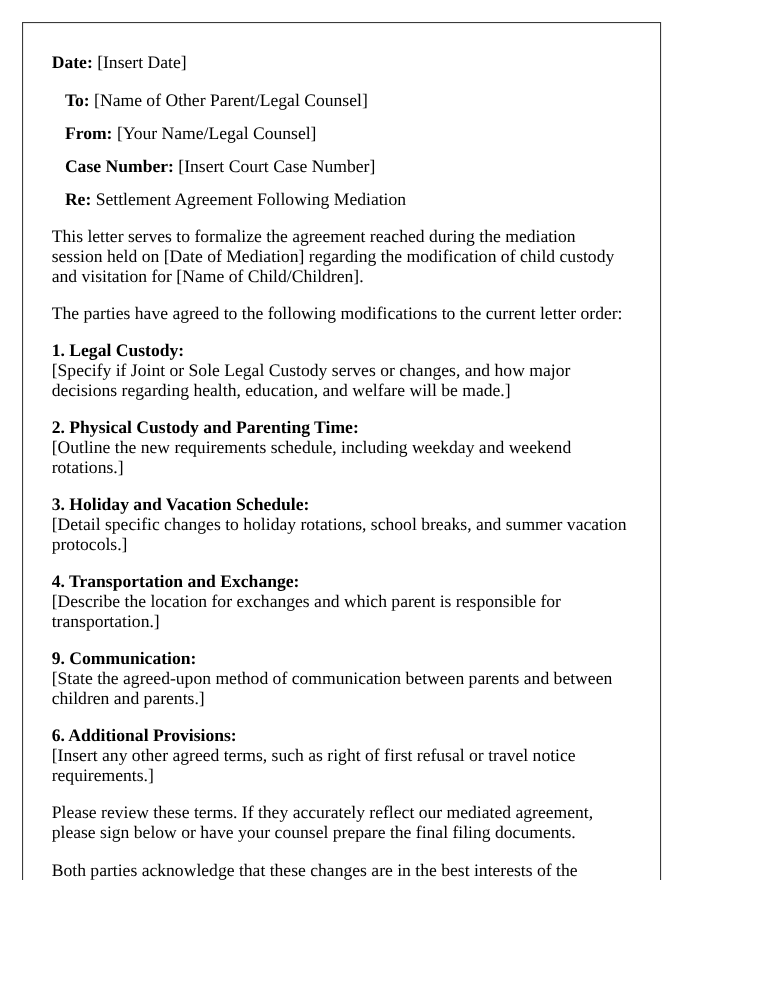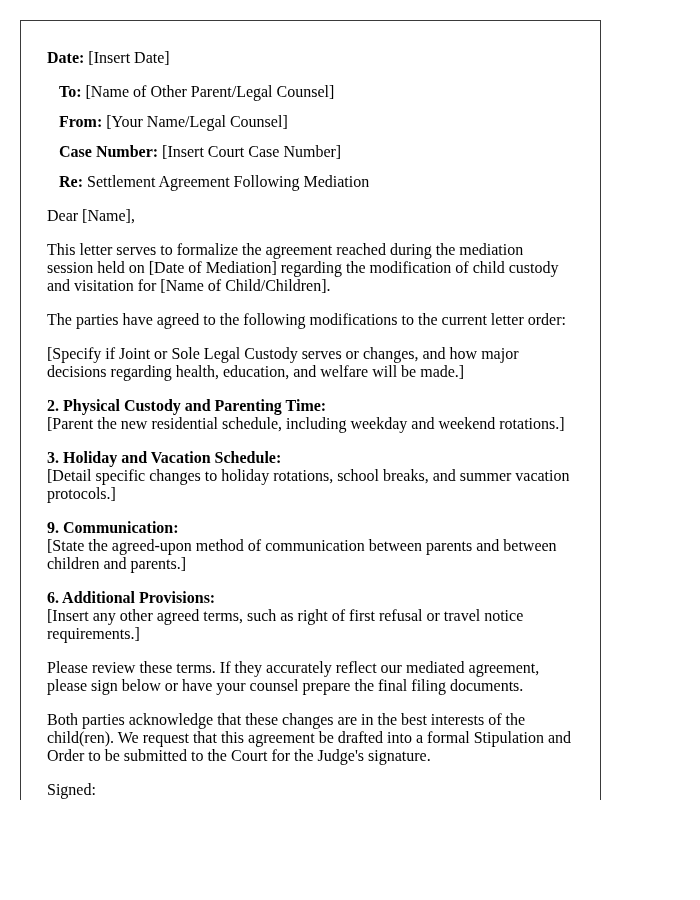--- a/index.html
+++ b/index.html
@@ -67,40 +67,44 @@
       <p class="line"><span class="bold">To:</span>
         <span>[Name of Other Parent/Legal Counsel]</span></p>
       <p class="line"><span class="bold">From:</span>
         <span>[Your Name/Legal Counsel]</span></p>
       <p class="line"><span class="bold">Case Number:</span>
         <span>[Insert Court Case Number]</span></p>
       <p class="line"><span class="bold">Re:</span>
         <span>Settlement Agreement Following Mediation</span></p>
     </div>
 
-    <p class="para">Dear [Name],</p>
 
     <p class="para">This letter serves to formalize the agreement reached during the mediation session held on [Date of Mediation] regarding the modification of child custody and visitation for [Name of Child/Children].</p>
 
     <p class="para">The parties have agreed to the following modifications to the current letter order:</p>
 
     <div class="section">
+      <p class="bold">1. Legal Custody:</p>
       <p>[Specify if Joint or Sole Legal Custody serves or changes, and how major decisions regarding health, education, and welfare will be made.]</p>
     </div>
 
     <div class="section">
       <p class="bold">2. Physical Custody and Parenting Time:</p>
-      <p>[Parent the new residential schedule, including weekday and weekend rotations.]</p>
+      <p>[Outline the new requirements schedule, including weekday and weekend rotations.]</p>
     </div>
 
     <div class="section">
       <p class="bold">3. Holiday and Vacation Schedule:</p>
       <p>[Detail specific changes to holiday rotations, school breaks, and summer vacation protocols.]</p>
     </div>
 
+    <div class="section">
+      <p class="bold">4. Transportation and Exchange:</p>
+      <p>[Describe the location for exchanges and which parent is responsible for transportation.]</p>
+    </div>
 
     <div class="section">
       <p class="bold">9. Communication:</p>
       <p>[State the agreed-upon method of communication between parents and between children and parents.]</p>
     </div>
 
     <div class="section">
       <p class="bold">6. Additional Provisions:</p>
       <p>[Insert any other agreed terms, such as right of first refusal or travel notice requirements.]</p>
     </div>

